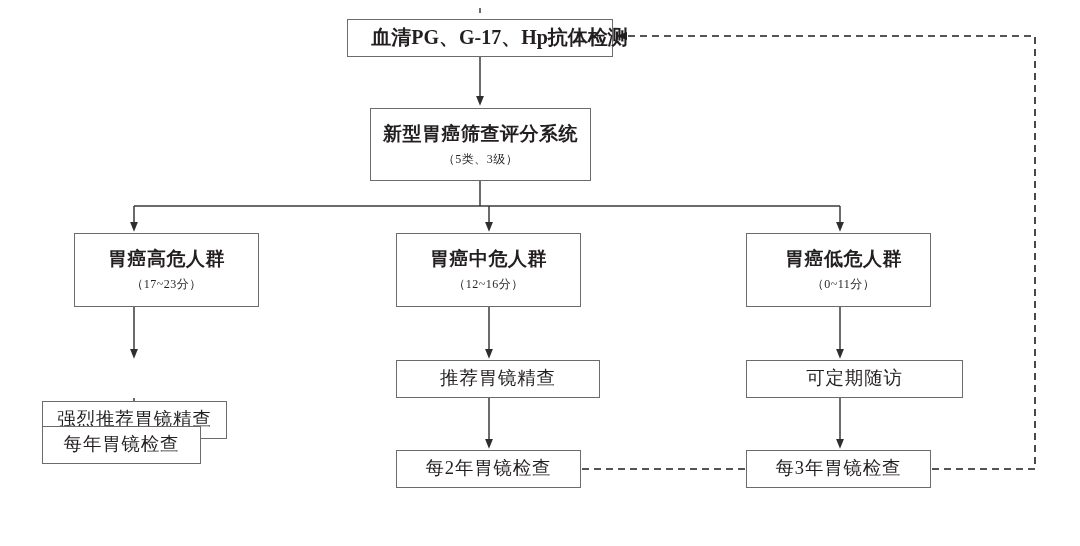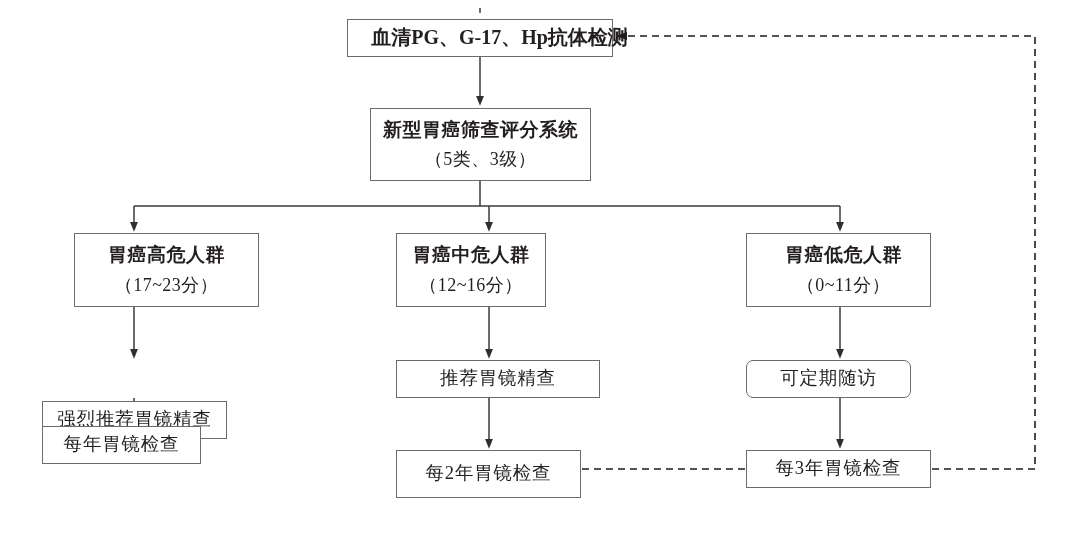--- a/index.html
+++ b/index.html
@@ -40,21 +40,21 @@
     line-height: 1.28;
   }
   .node-title {
     font-weight: bold;
     font-size: 19px;
     letter-spacing: 0.5px;
     white-space: nowrap;
   }
   .node-sub {
     font-weight: normal;
-    font-size: 18px;
+    font-size: 12px;
     letter-spacing: 0.5px;
     white-space: nowrap;
     margin-top: 6px;
   }
   .node-plain {
     font-weight: normal;
     font-size: 18.5px;
     letter-spacing: 0.8px;
     white-space: nowrap;
   }
@@ -110,47 +110,47 @@
   <div class="node-box" id="n-scoring" style="left: 370px; top: 108px; width: 221px; height: 73px; text-align: center;">
     <span class="node-title">新型胃癌筛查评分系统</span>
     <span class="node-sub">（5类、3级）</span>
   </div>
 
   <div class="node-box" id="n-high" style="left: 42px; top: 233px; width: 185px; height: 74px; margin-left: 32px;">
     <span class="node-title">胃癌高危人群</span>
     <span class="node-sub">（17~23分）</span>
   </div>
 
-  <div class="node-box" id="n-mid" style="left: 396px; top: 233px; width: 150px; height: 74px;">
+  <div class="node-box" id="n-mid" style="left: 396px; top: 233px; width: 185px; height: 74px;">
     <span class="node-title">胃癌中危人群</span>
     <span class="node-sub">（12~16分）</span>
   </div>
 
   <div class="node-box" id="n-low" style="left: 746px; top: 233px; width: 185px; height: 74px; padding-left: 10px;">
     <span class="node-title">胃癌低危人群</span>
     <span class="node-sub">（0~11分）</span>
   </div>
 
   <div class="node-box" id="n-strong" style="left: 42px; top: 360px; width: 185px; height: 38px; margin-top: 41px;">
     <span class="node-plain">强烈推荐胃镜精查</span>
   </div>
 
   <div class="node-box" id="n-rec" style="left: 396px; top: 360px; width: 204px; height: 38px;">
     <span class="node-plain">推荐胃镜精查</span>
   </div>
 
-  <div class="node-box" id="n-follow" style="left: 746px; top: 360px; width: 165px; height: 38px; border-radius: 7px;">
+  <div class="node-box" id="n-follow" style="left: 746px; top: 360px; width: 217px; height: 38px;">
     <span class="node-plain">可定期随访</span>
   </div>
 
   <div class="node-box" id="n-annual" style="left: 42px; top: 426px; width: 159px; height: 38px;">
     <span class="node-plain">每年胃镜检查</span>
   </div>
 
-  <div class="node-box" id="n-biennial" style="left: 396px; top: 450px; width: 185px; height: 48px;">
+  <div class="node-box" id="n-biennial" style="left: 396px; top: 450px; width: 185px; height: 38px;">
     <span class="node-plain">每2年胃镜检查</span>
   </div>
 
   <div class="node-box" id="n-triennial" style="left: 746px; top: 450px; width: 185px; height: 38px;">
     <span class="node-plain">每3年胃镜检查</span>
   </div>
 
 </div>
 
 </body></html>

